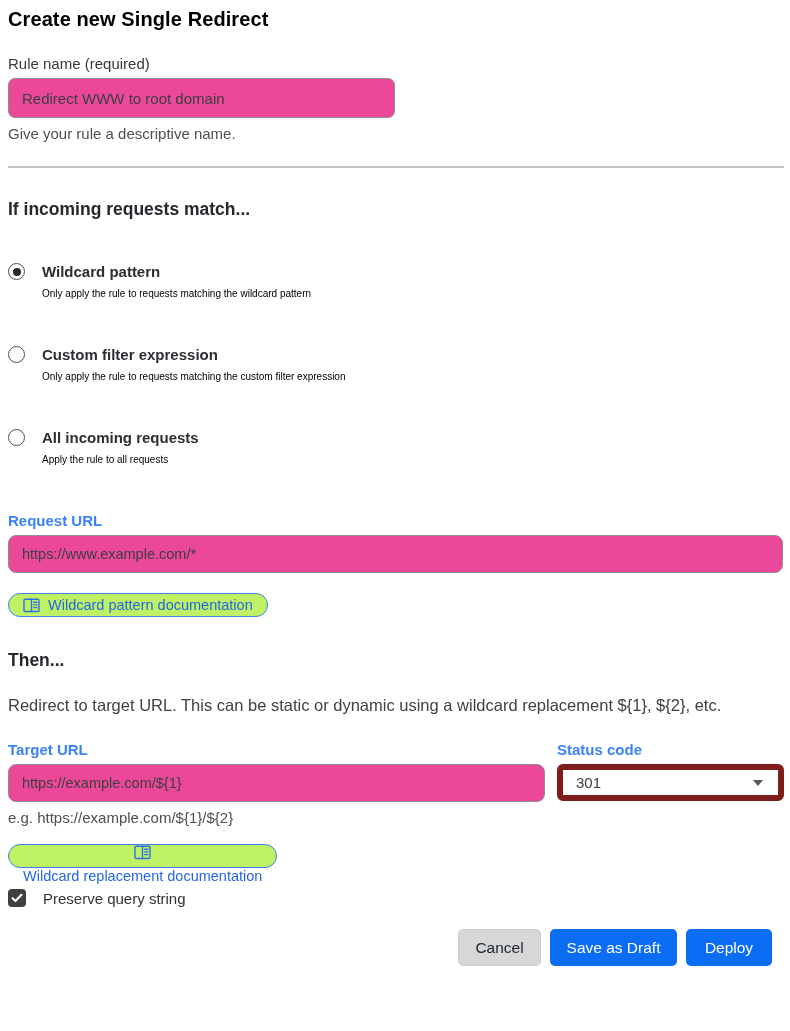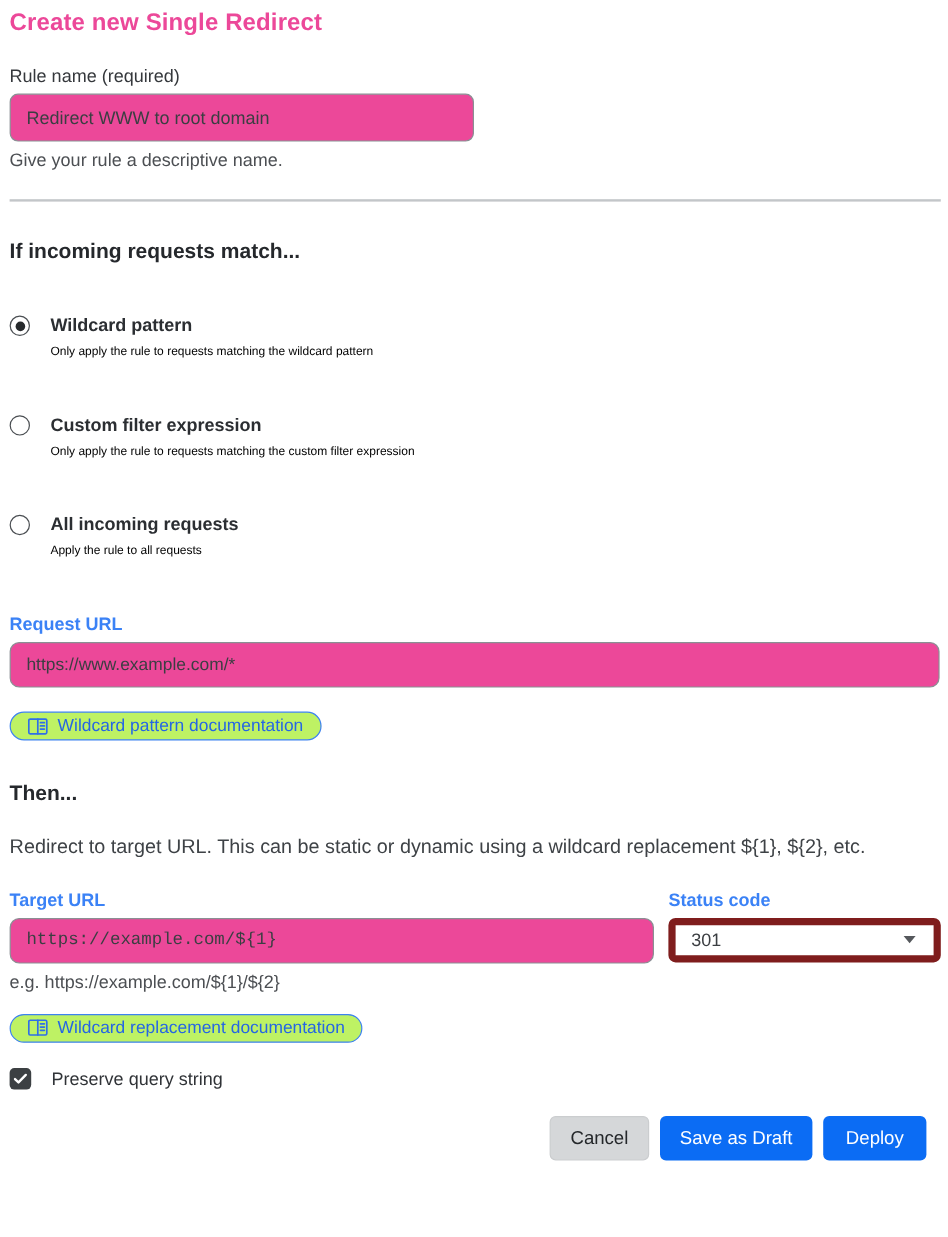--- a/index.html
+++ b/index.html
@@ -7,21 +7,21 @@
   body {
     width: 790px; height: 1031px;
     font-family: "Liberation Sans", "DejaVu Sans", sans-serif;
     color: #24272b;
     overflow: hidden;
   }
   .page { padding: 6px 6px 0 8px; width: 790px; }
 
   h1.page-title {
     font-size: 20px; line-height: 26px; font-weight: 700;
-    color: #ec4899; letter-spacing: .1px;
+    color: #000000; letter-spacing: .1px;
   }
 
   .field-label {
     display: block; margin-top: 22px;
     font-size: 15px; line-height: 20px; color: #35383c; font-weight: 400;
   }
   .field-label.bold { font-weight: 700; color: #3b82f6; }
 
   .text-input {
     display: block; margin-top: 4px;
@@ -66,35 +66,35 @@
   .helper-block { margin-top: 8px; max-width: 660px; }
   .helper-block div { font-size: 15px; line-height: 21px; color: #4c4f53; }
 
   .doc-button {
     margin-top: 20px; display: inline-flex; align-items: center; gap: 8px;
     height: 24px; padding: 0 14px; border-radius: 14px;
     border: 1px solid #3d82f0; background: #bef264; cursor: pointer;
     font-size: 14.5px; color: #2566e4;
     font-family: "Liberation Sans", "DejaVu Sans", sans-serif;
   }
-  .doc-button.second { margin-top: 16px; }
+  .doc-button.second { margin-top: 16px; flex-direction: column; }
   .doc-button svg { display: block; }
 
   h2.then-heading { margin-top: 32px; }
 
   .lede {
     margin-top: 23px; font-size: 16.5px; line-height: 22px; color: #3e4246;
   }
 
   .target-row-labels { display: flex; margin-top: 24px; }
   .target-row-labels .field-label { margin-top: 0; }
   .target-row-labels .lbl-target { width: 549px; }
 
   .target-row { display: flex; margin-top: 4px; align-items: flex-start; }
-  .target-input { width: 537px; margin-top: 0; font-family: Liberation Mono, monospace; }
+  .target-input { width: 537px; margin-top: 0; }
   .select-box {
     margin-left: 12px; width: 227px; height: 37px;
     border: 6px solid #7f1d1d; border-radius: 6px; background: #fff;
     display: flex; align-items: center; justify-content: space-between;
     padding: 0 13px; font-size: 15px; color: #3b3e42; cursor: pointer;
   }
   .caret {
     width: 0; height: 0; border-left: 5.5px solid transparent;
     border-right: 5.5px solid transparent; border-top: 6.5px solid #55585c;
     margin-right: 2px;

